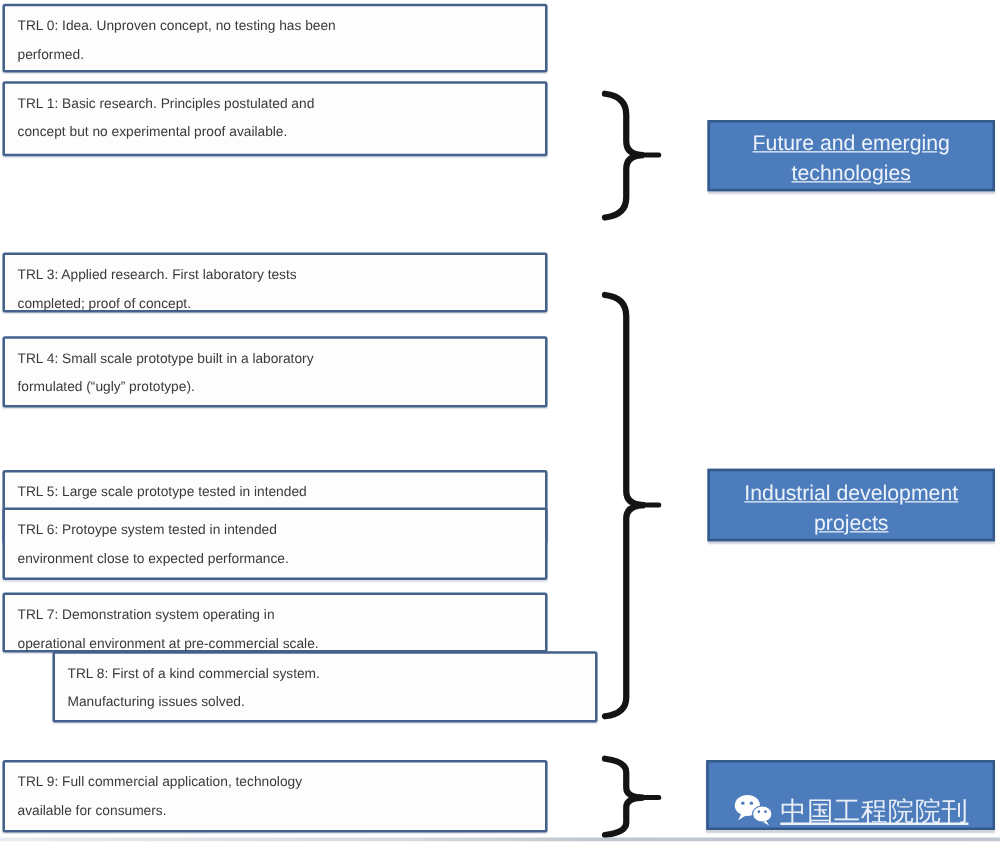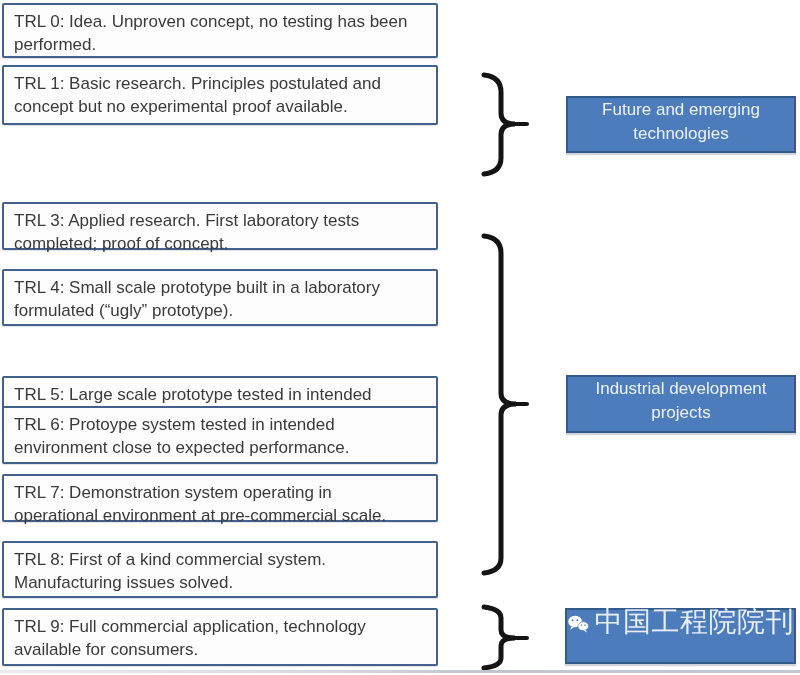--- a/index.html
+++ b/index.html
@@ -19,53 +19,54 @@
     font-family:"Liberation Sans", sans-serif;
   }
   .trl-box{
     position:absolute;
     left:2px;width:436px;
     box-sizing:border-box;
     border:2px solid var(--trl-box-border);
     border-radius:2px;
     background:#fdfdfe;
     color:var(--body-text);
-    font-size:17px;line-height:23px;
+    font-size:11px;line-height:23px;
     padding:5px 16px 0 10px;
     white-space:pre-line;
     box-shadow:0 1px 1px rgba(120,130,150,0.25);
   }
   .b0{top:3px;height:55px;}
   .b1{top:65px;height:60px;}
   .b2{top:132px;height:58px;}
   .b3{top:202px;height:48px;}
   .b4{top:269px;height:57px;}
   .b5{top:340px;height:59px;margin-top:36px;}
   .b6{top:406px;height:58px;}
   .b7{top:474px;height:48px;}
-  .b8{top:541px;height:57px;}
+  .b8{top:521px;height:57px;margin-left:40px;}
   .b9{top:608px;height:58px;}
   .group-box{
     position:absolute;
     box-sizing:border-box;
     background:var(--group-box-fill);
     border:2px solid var(--group-box-border);
-    display:flex;align-items:flex-start;justify-content:center;
+    display:flex;align-items:flex-end;justify-content:center;
     text-align:center;
     color:var(--group-text);
     font-size:17px;line-height:24px;
     white-space:pre-line;
     box-shadow:0 2px 1px rgba(120,130,150,0.35);
+    text-decoration:underline;
   }
   .g-future{left:566px;top:96px;width:230px;height:57px;}
   .g-industrial{left:566px;top:375px;width:230px;height:58px;}
   .g-watermark{left:565px;top:608px;width:231px;height:56px;gap:5px;}
   .wm-text{
     color:rgba(255,255,255,0.88);
-    font-size:28px;
+    font-size:21px;
     letter-spacing:0.5px;
     white-space:nowrap;
   }
   .braces{position:absolute;left:0;top:0;pointer-events:none;}
   .bottom-line{
     position:absolute;
     left:0;top:670px;width:800px;height:3px;
     background:linear-gradient(to right,#e9ebee 0%,#d6dade 40%,#bfc6cf 60%,#c2c8d1 100%);
   }
 </style>

